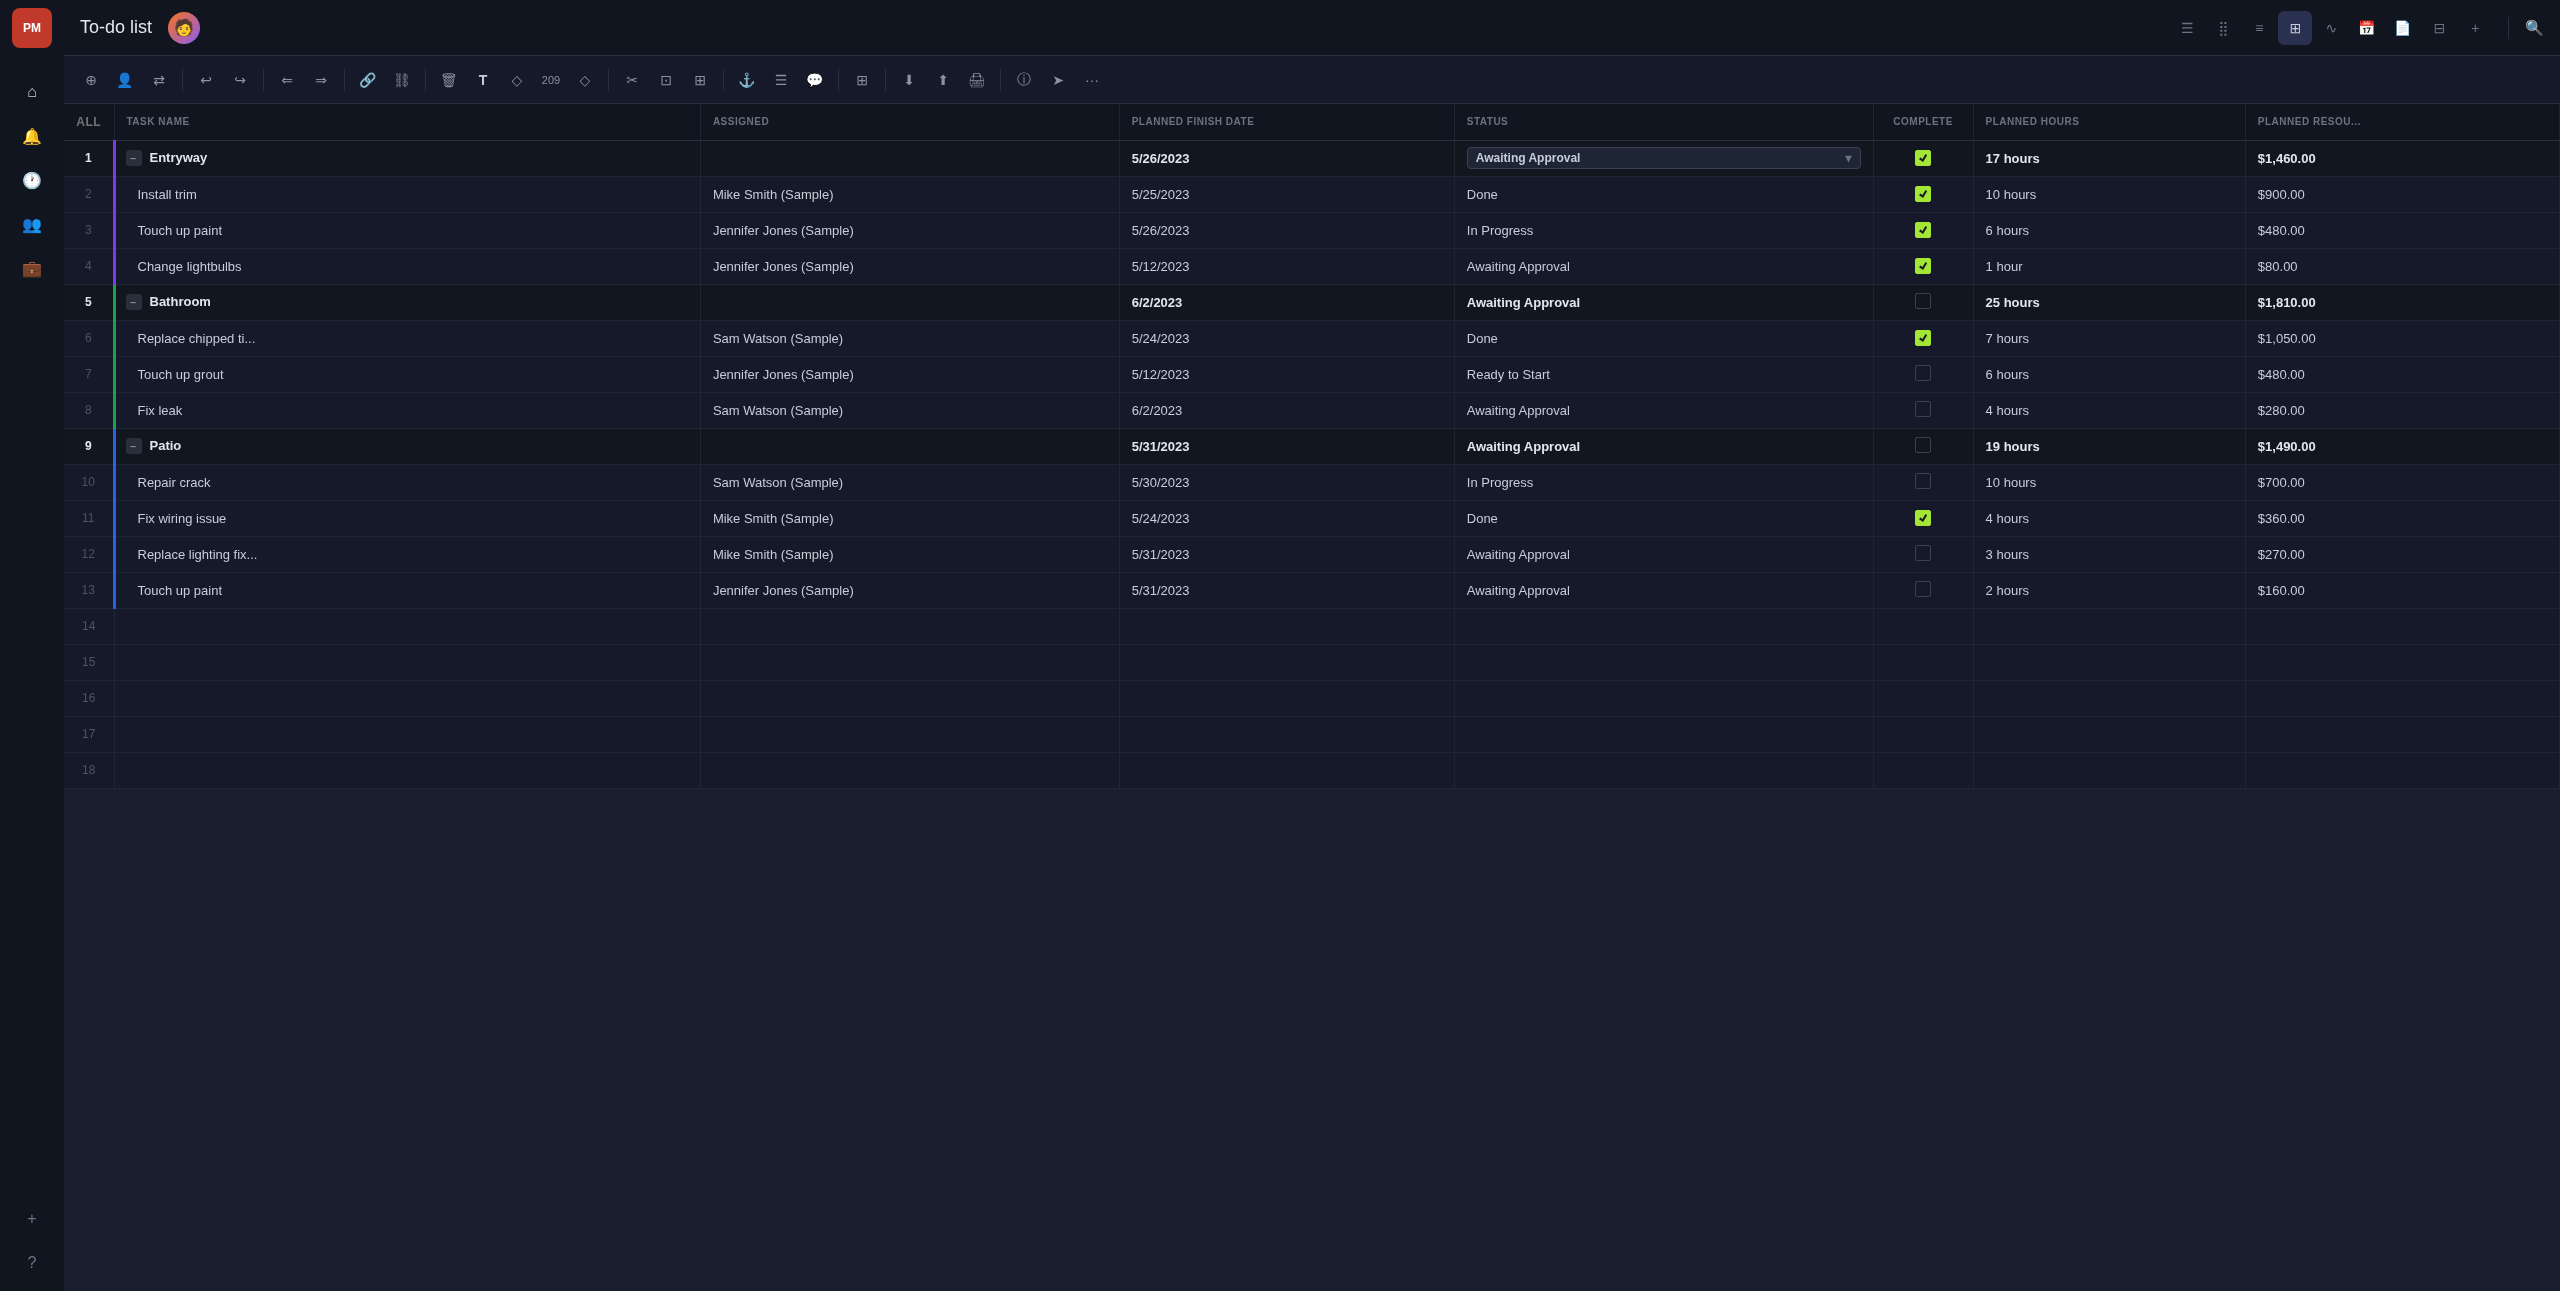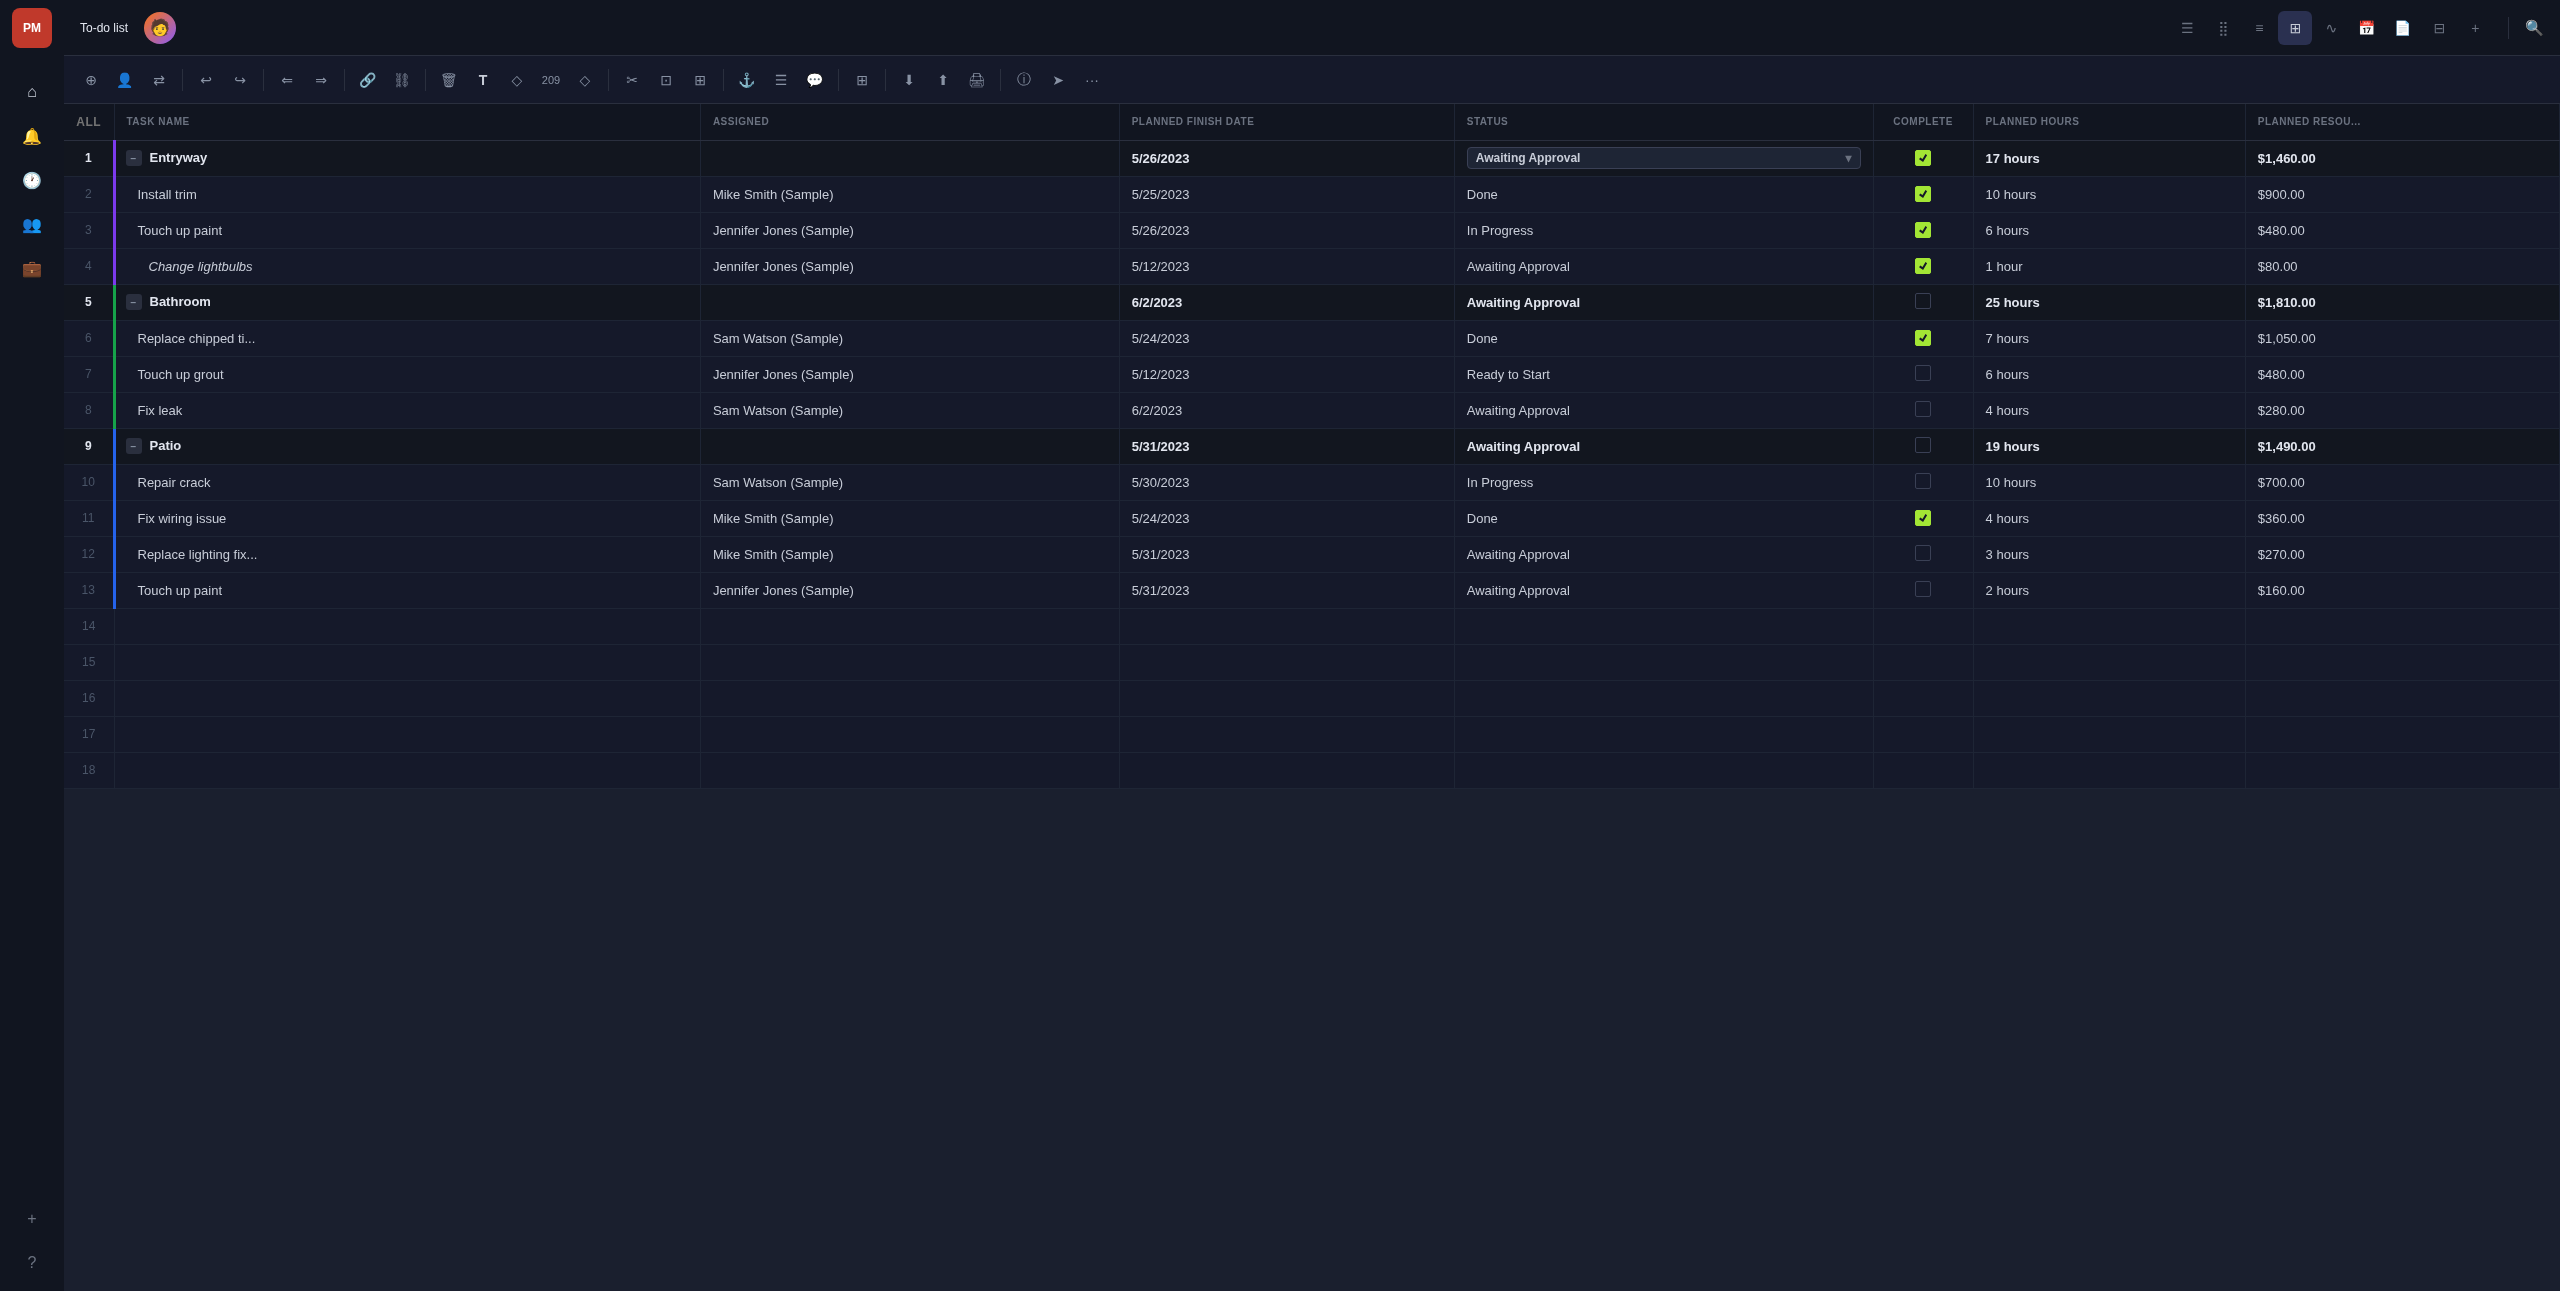--- a/index.html
+++ b/index.html
@@ -60,21 +60,21 @@
       background: #111520;
       display: flex;
       align-items: center;
       padding: 0 16px;
       gap: 12px;
       border-bottom: 1px solid #2a2f3e;
       flex-shrink: 0;
     }
     .topbar-title {
       color: #e2e6ef;
-      font-size: 12px;
+      font-size: 18px;
       font-weight: 500;
       margin-right: 4px;
     }
     .topbar-avatar {
       width: 32px; height: 32px; border-radius: 50%;
       background: linear-gradient(135deg, #f97316, #8b5cf6);
       display: flex; align-items: center; justify-content: center;
       font-size: 16px;
     }
     .topbar-spacer { flex: 1; }
@@ -362,21 +362,21 @@
     <td class="col-complete" style="text-align:center;"><div class="check-box checked"></div></td>
     <td class="col-hours">
       <span>6 hours</span>
     </td>
     <td class="col-resource">
       <span>$480.00</span>
     </td>
   </tr>
           <tr>
     <td class="col-num">4</td>
-    <td class="col-task" style="border-left: 3px solid #7c3aed; padding-left:21px;font-style:italic;">
+    <td class="col-task" style="border-left: 3px solid #7c3aed; padding-left:10px;">
       <span style="display:inline-block;width:12px;"></span>Change lightbulbs
     </td>
     <td class="col-assigned">Jennifer Jones (Sample)</td>
     <td class="col-date">
       <span>5/12/2023</span>
     </td>
     <td class="col-status"><span class="status-text" style="">Awaiting Approval</span></td>
     <td class="col-complete" style="text-align:center;"><div class="check-box checked"></div></td>
     <td class="col-hours">
       <span>1 hour</span>

